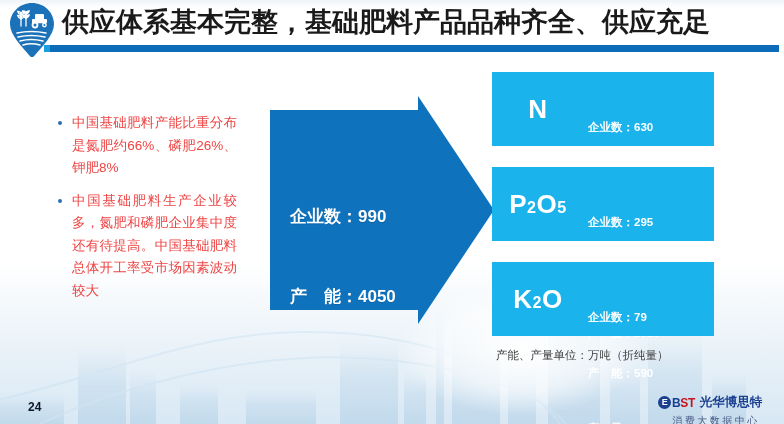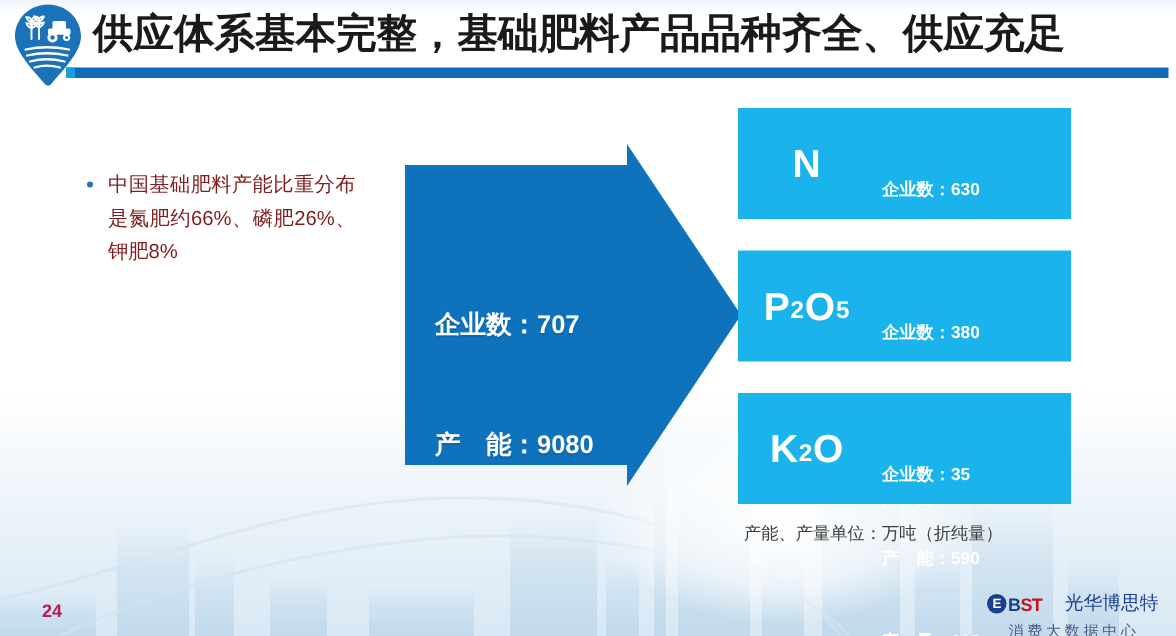--- a/index.html
+++ b/index.html
@@ -101,21 +101,21 @@
     left: 52px;
     top: 112px;
     width: 185px;
   }
   .bullet-item {
     position: relative;
     padding-left: 20px;
     margin-bottom: 10px;
     font-size: 13.5px;
     line-height: 22.5px;
-    color: #7f1d1d;
+    color: #ef4444;
     text-align: justify;
     text-justify: inter-ideograph;
   }
   .bullet-dot {
     position: absolute;
     left: 6px;
     top: 9px;
     width: 4px;
     height: 4px;
     border-radius: 50%;
@@ -196,21 +196,21 @@
     white-space: nowrap;
     text-align: right;
   }
 
   
   .page-num {
     position: absolute;
     left: 28px;
     top: 400px;
     font-size: 12px;
-    color: #be185d;
+    color: #0f172a;
     font-weight: bold;
   }
   .brand {
     position: absolute;
     right: 8px;
     top: 394px;
     width: 118px;
     height: 28px;
   }
   .brand-row1 {
@@ -236,23 +236,23 @@
     color: #ffffff;
     font-size: 9px;
     line-height: 13px;
     text-align: center;
     margin-right: 1px;
     font-weight: bold;
   }
   .brand-st { color: #c7131a; }
   .brand-cn {
     font-size: 12.5px;
-    font-weight: normal;
+    font-weight: bold;
     color: #1b3f8f;
-    margin-left: 13px;
+    margin-left: 3px;
     letter-spacing: 0px;
   }
   .brand-row2 {
     text-align: center;
     font-size: 10px;
     color: #4a5c86;
     letter-spacing: 2.5px;
     margin-top: 3px;
     padding-right: 2px;
   }
@@ -339,30 +339,34 @@
     <div class="title">供应体系基本完整，基础肥料产品品种齐全、供应充足</div>
     <div class="title-rule"></div>
     <div class="title-rule-cap"></div>
   </div>
 
   <div class="bullets">
     <div class="bullet-item">
       <span class="bullet-dot"></span>
       <span>中国基础肥料产能比重分布是氮肥约66%、磷肥26%、钾肥8%</span>
     </div>
+    <div class="bullet-item">
+      <span class="bullet-dot"></span>
+      <span>中国基础肥料生产企业较多，氮肥和磷肥企业集中度还有待提高。中国基础肥料总体开工率受市场因素波动较大</span>
+    </div>
   </div>
 
   <div class="arrow-wrap">
     <svg viewBox="0 0 232 232" width="232" height="232">
       <polygon points="8,14 156,14 156,0 232,114 156,228 156,214 8,214" fill="#0f72bd"></polygon>
     </svg>
   </div>
   <div class="arrow-text">
-    <div class="row-label">企业数：707</div>
-    <div class="row-label">产　能：9080</div>
+    <div class="row-label">企业数：990</div>
+    <div class="row-label">产　能：4050</div>
     
   </div>
 
   <div class="nbox b1">
     <div class="nbox-symbol">
       <span>N</span>
     </div>
     <div class="nbox-stats">
       <div>企业数：630</div>
       <div>产　能：6050</div>
@@ -371,34 +375,34 @@
   </div>
 
   <div class="nbox b2">
     <div class="nbox-symbol">
       <span>P</span>
         <sub>2</sub>
         <span>O</span>
         <sub>5</sub>
     </div>
     <div class="nbox-stats">
-      <div>企业数：380</div>
+      <div>企业数：295</div>
       <div>产　能：2350</div>
       <div>产　量：2026</div>
     </div>
   </div>
 
   <div class="nbox b3">
     <div class="nbox-symbol">
       <span>K</span>
         <sub>2</sub>
         <span>O</span>
     </div>
     <div class="nbox-stats">
-      <div>企业数：35</div>
+      <div>企业数：79</div>
       <div>产　能：590</div>
       <div>产　量：612</div>
     </div>
   </div>
 
   <div class="footnote">产能、产量单位：万吨（折纯量）</div>
 
   <div class="page-num">24</div>
 
   <div class="brand">

